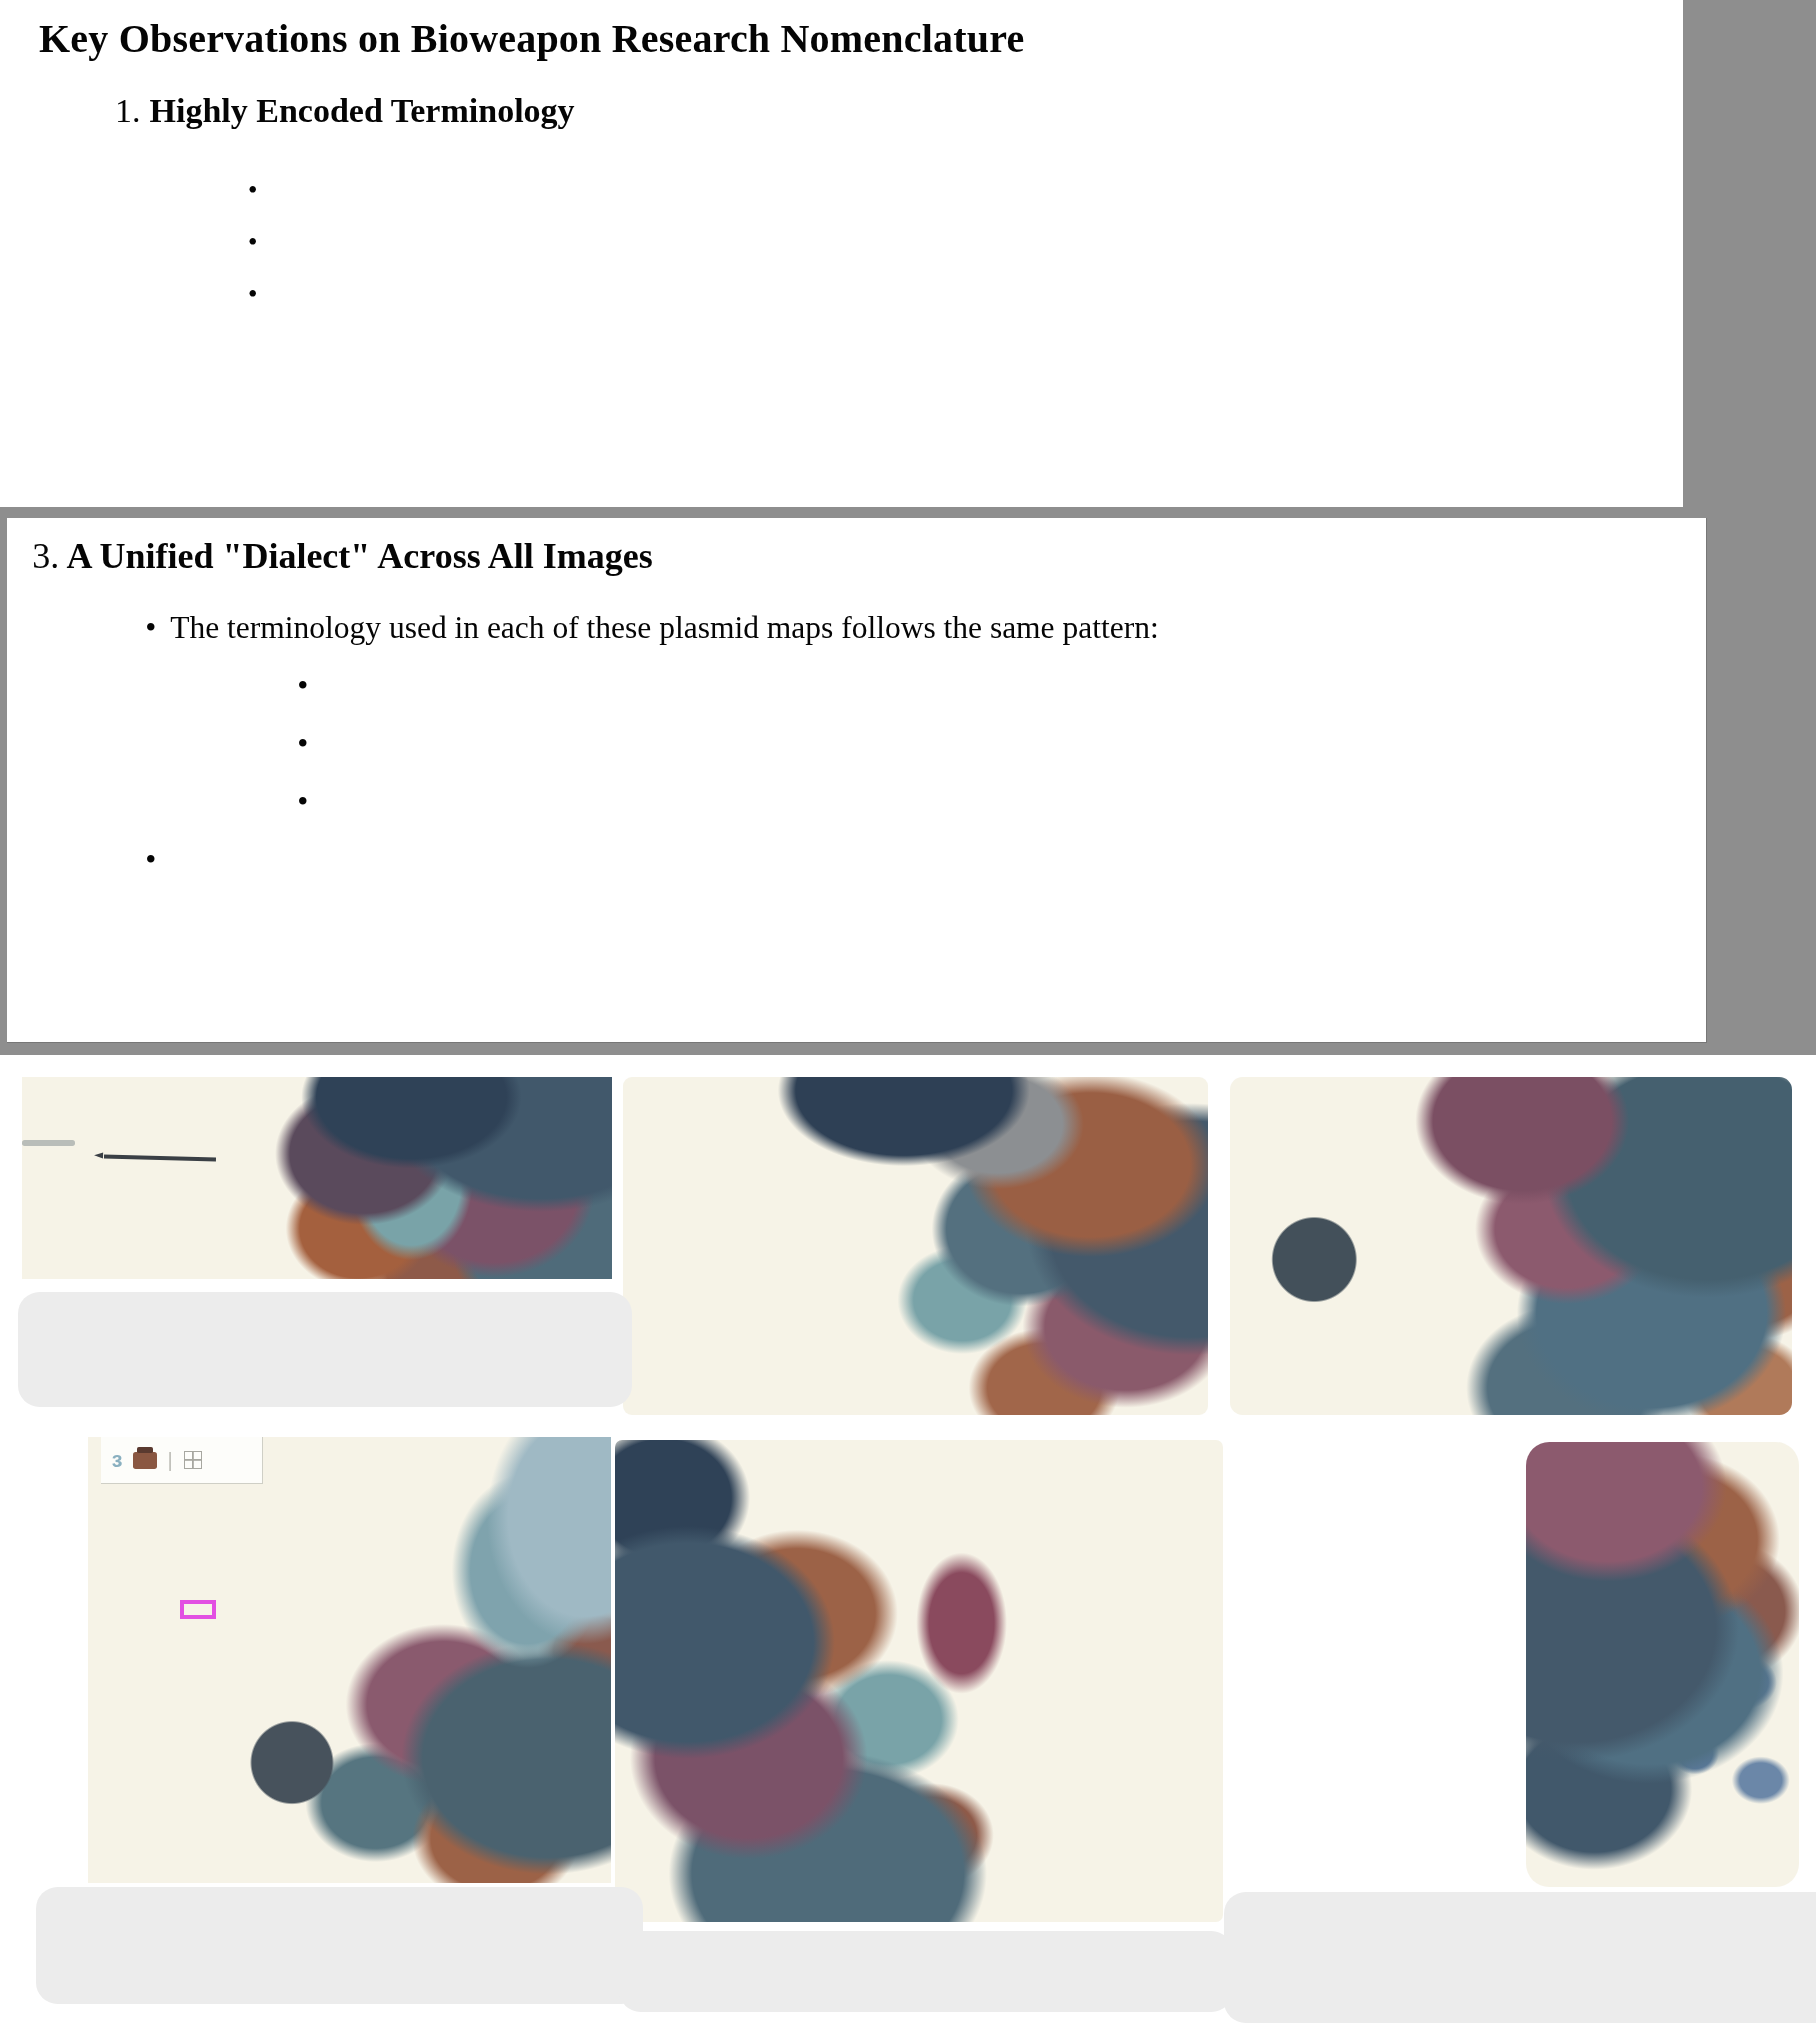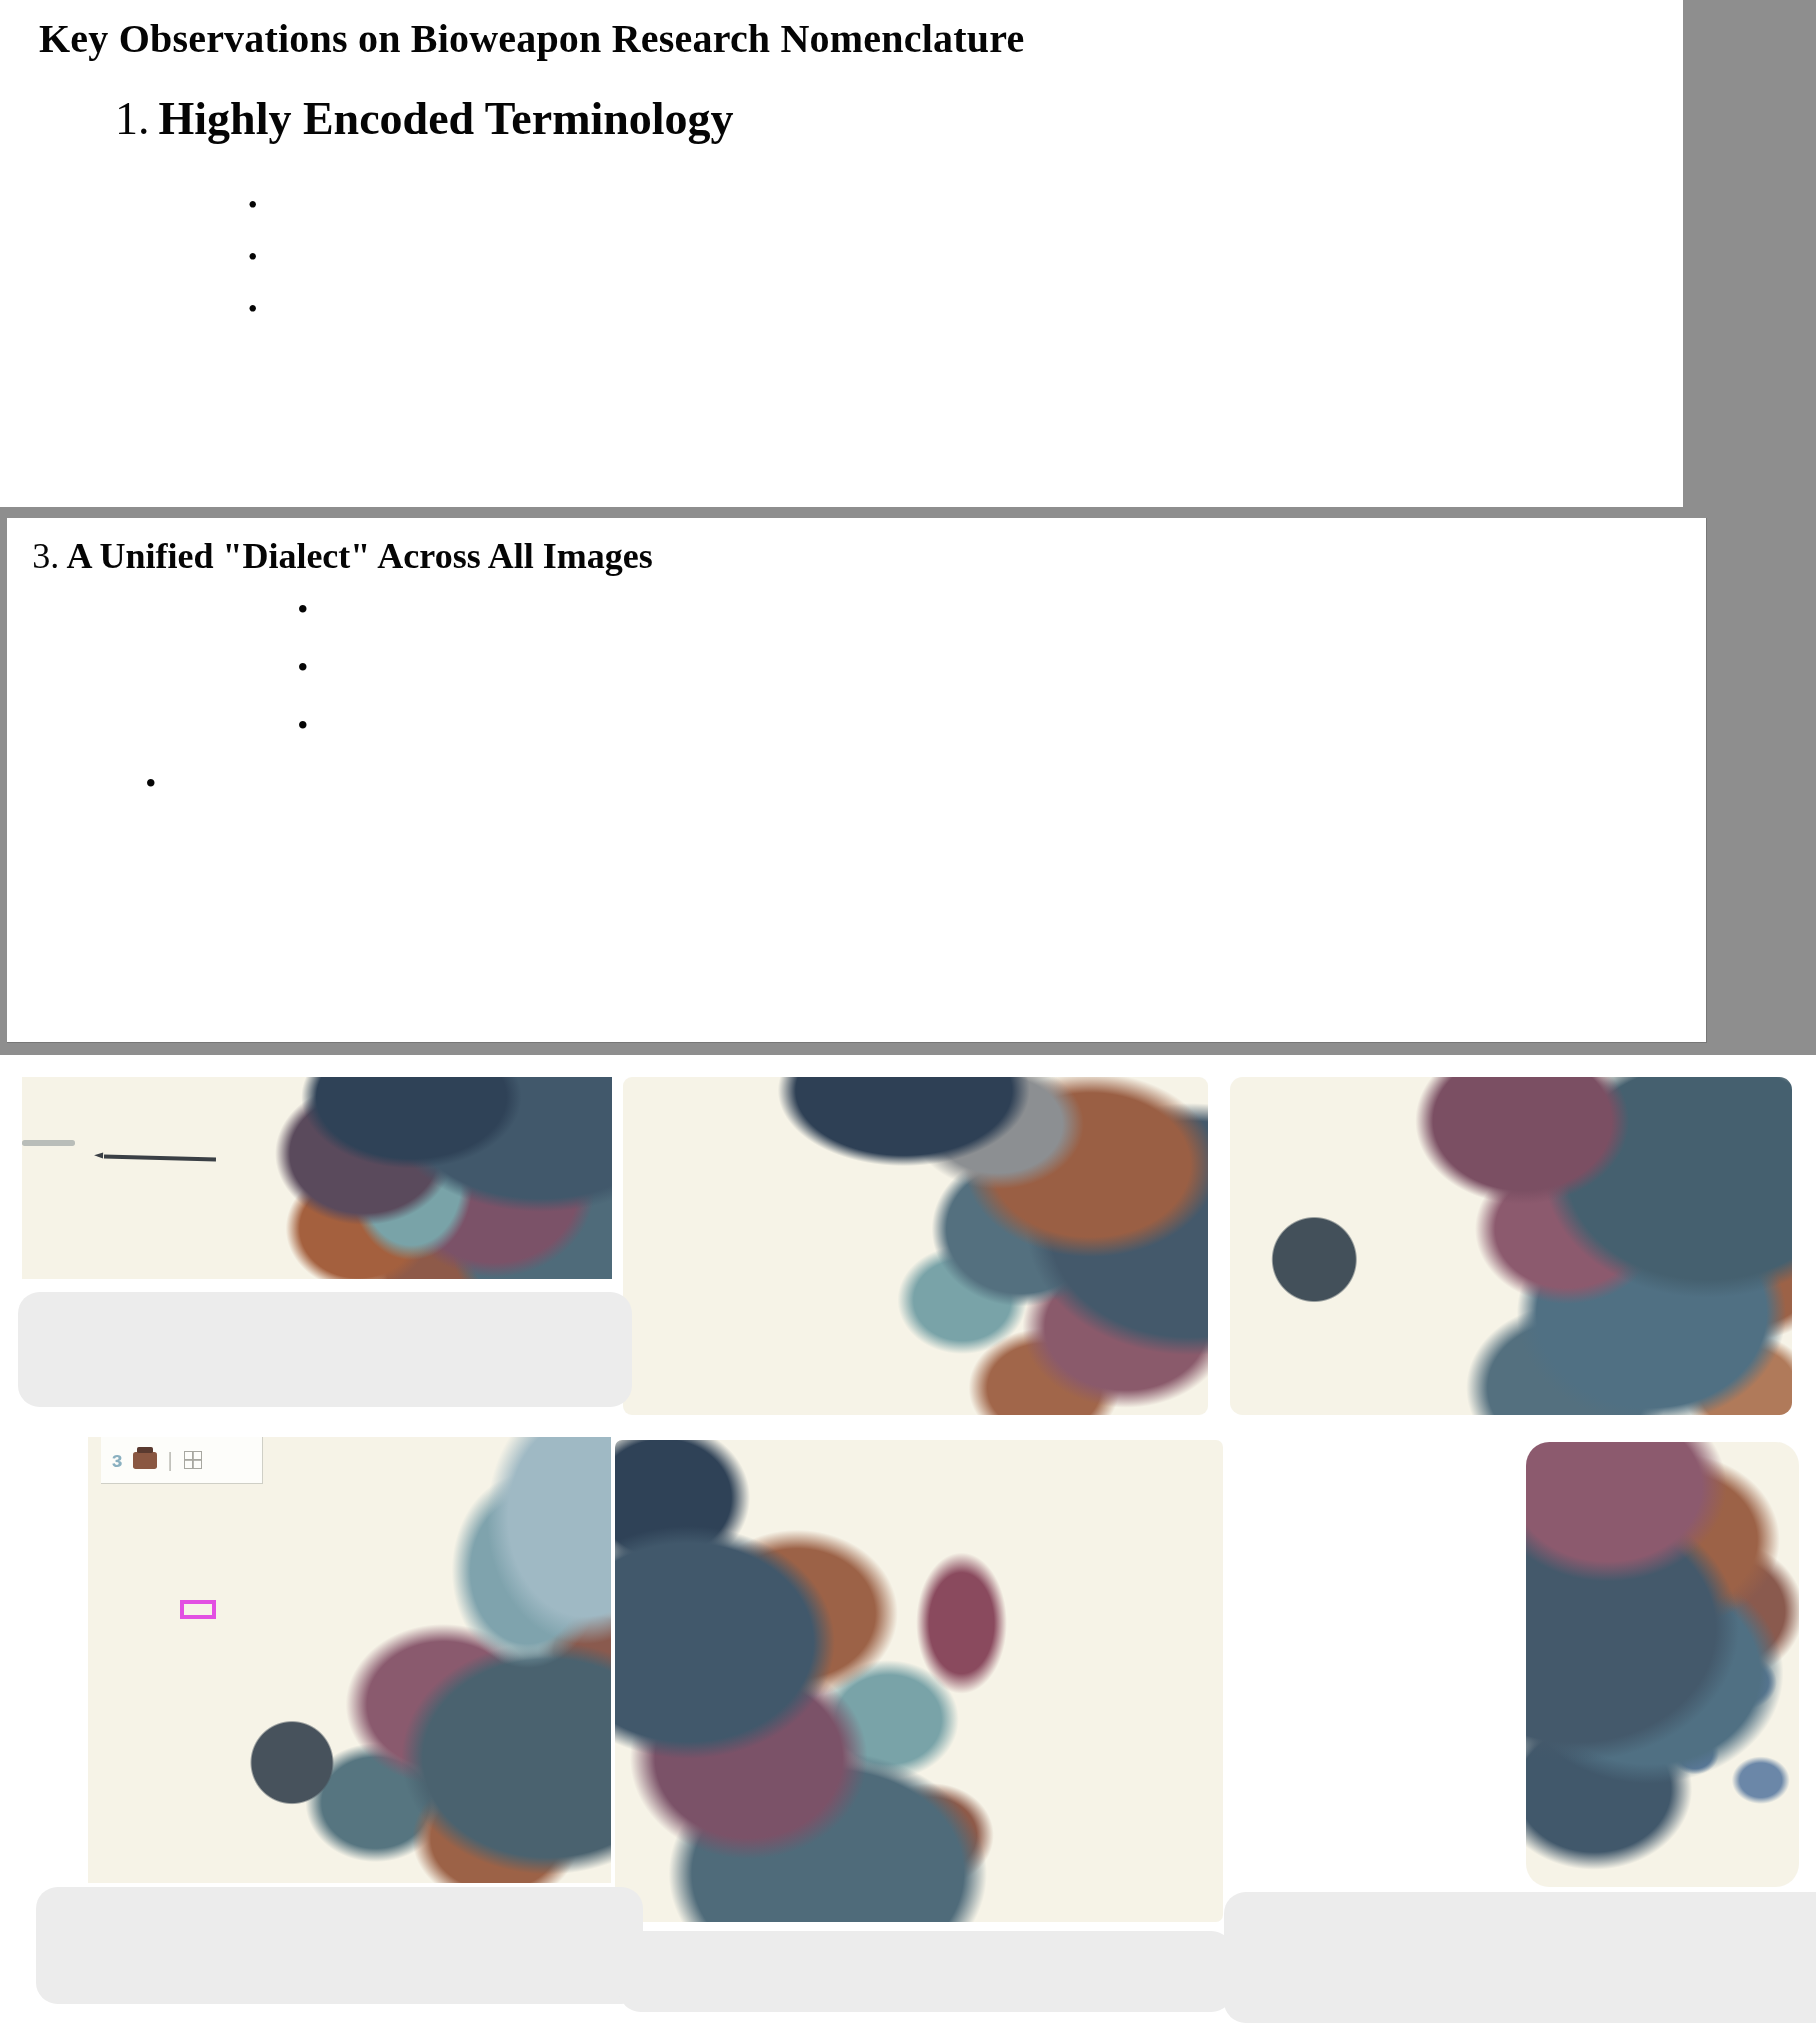--- a/index.html
+++ b/index.html
@@ -4,21 +4,21 @@
 <style>
   html,body{margin:0;padding:0;background:#d8d8d8;}
   .stage{position:relative;width:1816px;height:2023px;overflow:hidden;background:#ffffff;
          font-family:"Liberation Serif","DejaVu Serif",serif;}
   .backdrop{position:absolute;left:0;top:0;width:1816px;height:1055px;background:#8e8e8e;}
 
   
   .cardA{position:absolute;left:0;top:0;width:1683px;height:507px;background:#fff;
          padding:16px 0 0 39px;box-sizing:border-box;overflow:hidden;color:#050505;}
   .cardA h1{margin:0;font-size:40px;line-height:45px;font-weight:bold;letter-spacing:0.2px;}
-  .h2row{margin:31px 0 0 76px;font-size:46px;}
+  .h2row{margin:31px 0 0 76px;font-size:34px;}
   .h2row b{font-weight:bold;}
   .h2row .no{margin-right:9px;}
   .bulletsA{margin:34px 0 0 209px;}
   .cardA .docline{font-size:27px;line-height:52px;white-space:nowrap;}
   .cardA .blines .docline:nth-child(n+2){padding-left:18px;}
   .brow{display:flex;align-items:flex-start;}
   .dot{flex:0 0 25px;}
   .dot::before{content:"\2022";}
   .cardA .dot{font-size:27px;line-height:52px;}
 
@@ -162,20 +162,24 @@
             <div class="docline"></div>
           </div>
         </div>
       </div>
   </section>
 
   <section class="cardB">
     <div class="h2b">
       <span class="no">3.</span><b>A Unified "Dialect" Across All Images</b>
     </div>
+    <div class="brow lvl1">
+      <span class="dot"></span>
+      <div class="docline"><span>The terminology used in each of these plasmid maps follows the same pattern:</span></div>
+    </div>
     <div class="subs">
 
     <div class="brow lvl2">
           <span class="dot"></span>
           <div class="blines">
 
           <div class="docline"></div>
           </div>
         </div>
         <div class="brow lvl2">

